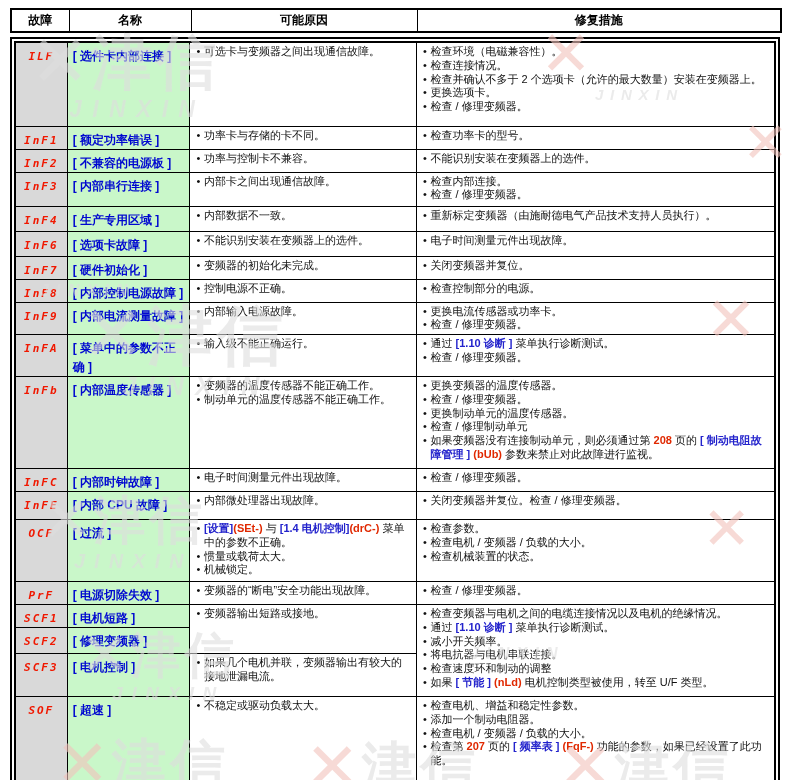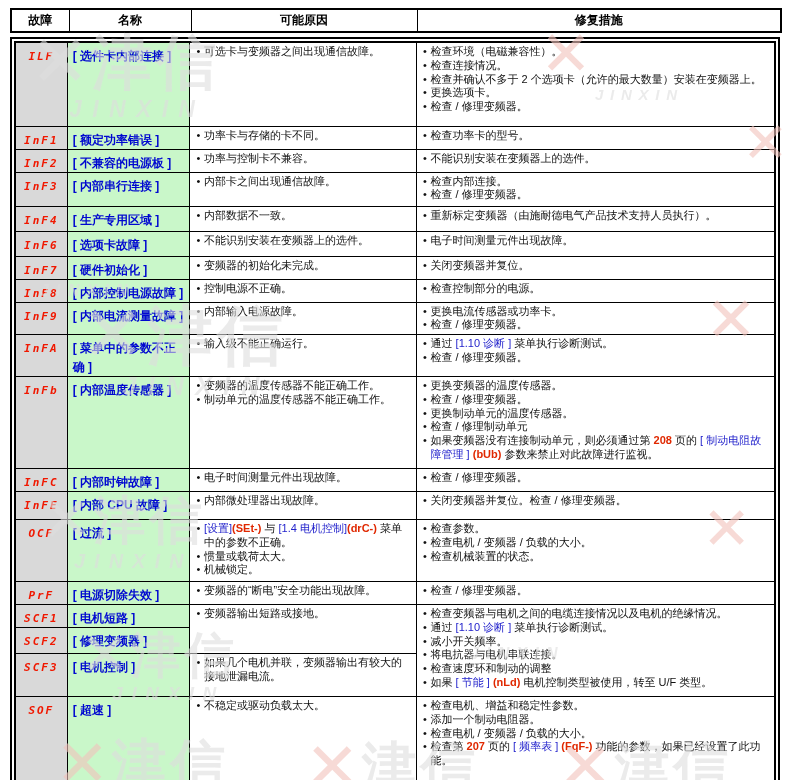--- a/index.html
+++ b/index.html
@@ -18,21 +18,21 @@
 
   .code-cell{background:var(--fault-bg);text-align:center;vertical-align:top;padding-top:3px;}
   .code{color:var(--fault-code);font-family:"DejaVu Sans Mono",monospace;font-style:italic;
         font-weight:bold;font-size:11px;letter-spacing:2px;white-space:nowrap;}
   .name-cell{background:var(--name-bg);vertical-align:top;padding:3px 2px 0 5px;}
   .name{color:var(--name-text);font-weight:bold;font-size:12px;}
   .text-cell{vertical-align:top;padding:2px 3px;font-size:11px;color:#111;background:#fff;}
   .bullet{display:flex;line-height:1.25;}
   .dot{width:11px;flex:none;text-align:center;color:#111;}
   .btext{flex:1;}
-  .seg-b{color:var(--ref-blue);font-weight:normal;}
+  .seg-b{color:var(--ref-blue);font-weight:bold;}
   .seg-r{color:var(--ref-red);font-weight:bold;}
   .seg-p{color:var(--ref-red);font-weight:bold;cursor:pointer;}
 
   .wm-layer{position:absolute;left:0;top:0;width:800px;height:780px;z-index:6;pointer-events:none;}
   .wm{position:absolute;opacity:.6;transform-origin:top left;}
   .wm-row{display:flex;align-items:center;gap:2px;}
   .wm-x{font-weight:900;font-style:italic;font-size:62px;line-height:.9;}
   .wm-cn{font-weight:bold;font-size:52px;letter-spacing:4px;line-height:1;}
   .wm-en{font-style:italic;font-weight:bold;font-size:20px;letter-spacing:9px;margin:2px 0 0 34px;}
   .c-g{color:var(--wm-gray);}

